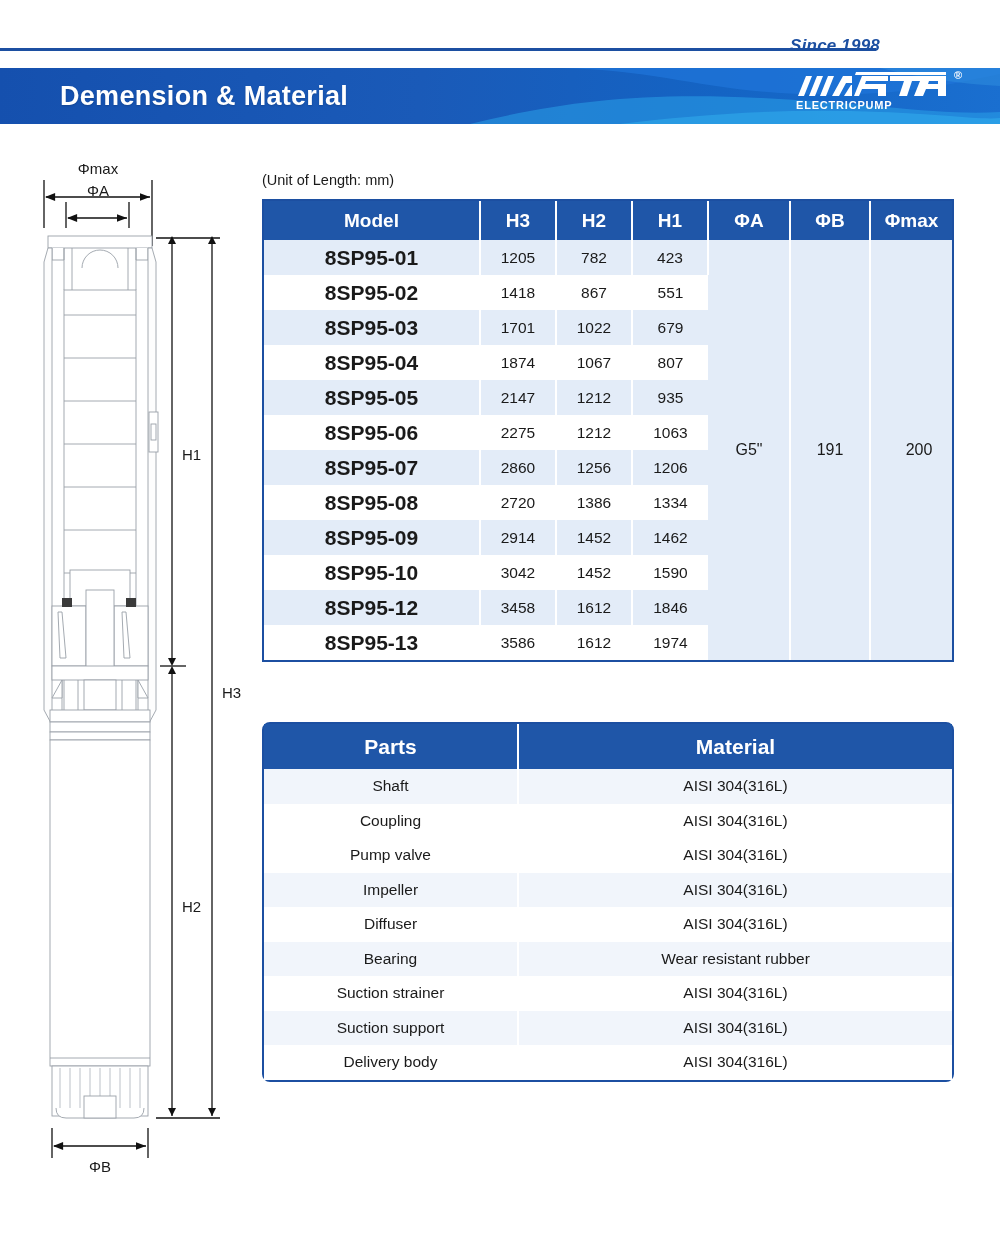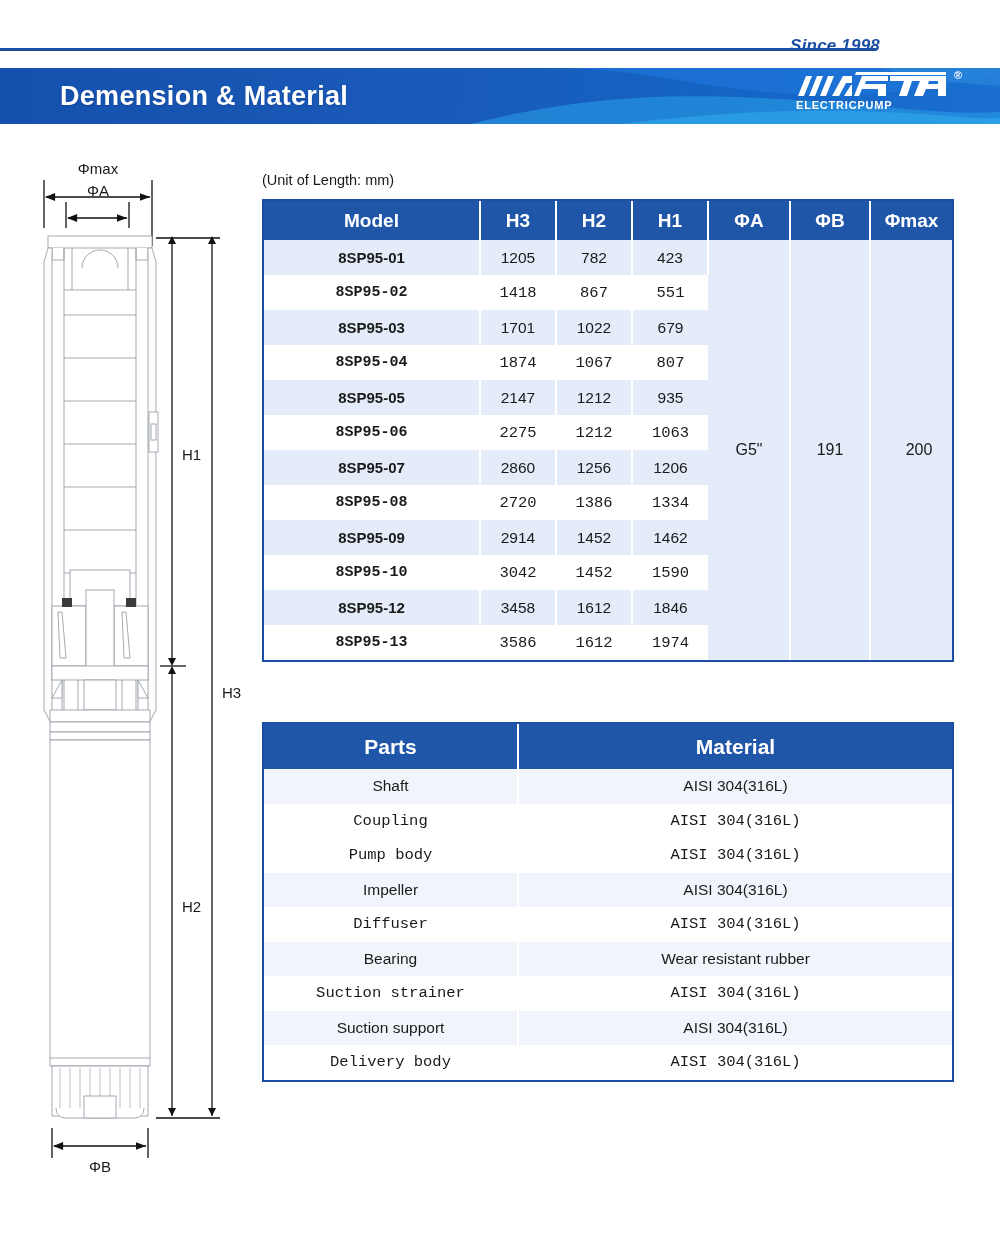--- a/index.html
+++ b/index.html
@@ -70,21 +70,21 @@
   .unit-note {
     position: absolute; left: 262px; top: 172px;
     font-size: 14.5px; color: #1a1a1a; white-space: nowrap;
   }
 
   
   .tbl-wrap {
     position: absolute; border: 2px solid #1c4fa1; background: #fff;
   }
   #dim-table-wrap { left: 262px; top: 199px; width: 692px; }
-  #parts-table-wrap { left: 262px; top: 722px; width: 692px; }
+  #parts-table-wrap { left: 262px; top: 722px; width: 692px; border-radius: 8px; }
 
   table { border-collapse: collapse; width: 100%; table-layout: fixed; }
 
   thead th {
     background: #1f56a8;
     color: #ffffff;
     font-size: 19px; font-weight: bold;
     height: 39px;
     border-right: 2px solid #ffffff;
     vertical-align: middle;
@@ -95,22 +95,22 @@
   tbody td {
     height: 35px;
     font-size: 15.5px;
     text-align: center;
     vertical-align: middle;
     border-right: 2px solid #ffffff;
     white-space: nowrap;
   }
   tbody td:last-child { border-right: none; }
   tbody tr.odd td { background: #e3ecf8; }
-  tbody tr.even td { background: #ffffff; font-family: Liberation Mono, monospace; }
-  td.model { font-weight: bold; font-size: 15px; }
+  tbody tr.even td { background: #ffffff; }
+  td.model { font-weight: bold; font-size: 21px; }
   td.merged {
     background: #e3ecf8 !important;
     font-size: 16px;
     border-right: 2px solid #ffffff;
     border-bottom: none;
   }
   td.merged.last { border-right: none; padding-left: 16px; }
 
   
   #parts-table thead th { font-size: 21px; height: 45px; }
@@ -402,21 +402,21 @@
     <tbody id="parts-body">
         <tr class="odd">
           <td>Shaft</td>
           <td>AISI 304(316L)</td>
         </tr>
         <tr class="even">
           <td>Coupling</td>
           <td>AISI 304(316L)</td>
         </tr>
         <tr class="even">
-          <td>Pump body</td>
+          <td>Pump valve</td>
           <td>AISI 304(316L)</td>
         </tr>
         <tr class="odd">
           <td>Impeller</td>
           <td>AISI 304(316L)</td>
         </tr>
         <tr class="even">
           <td>Diffuser</td>
           <td>AISI 304(316L)</td>
         </tr>

